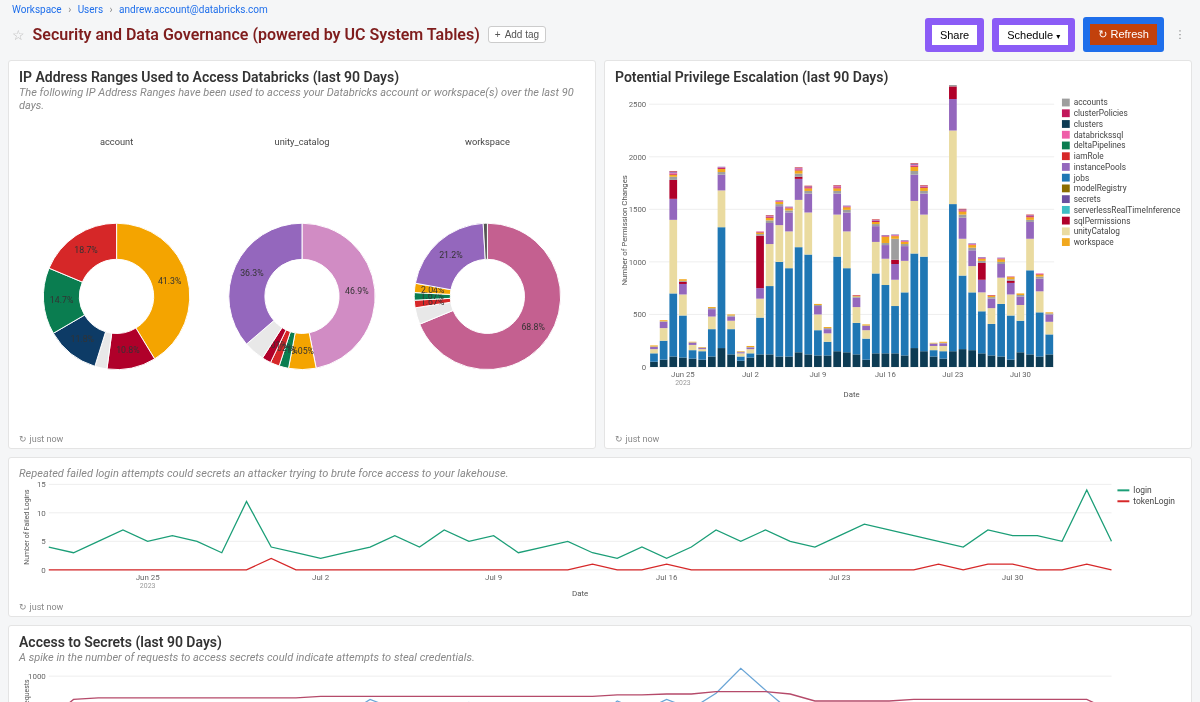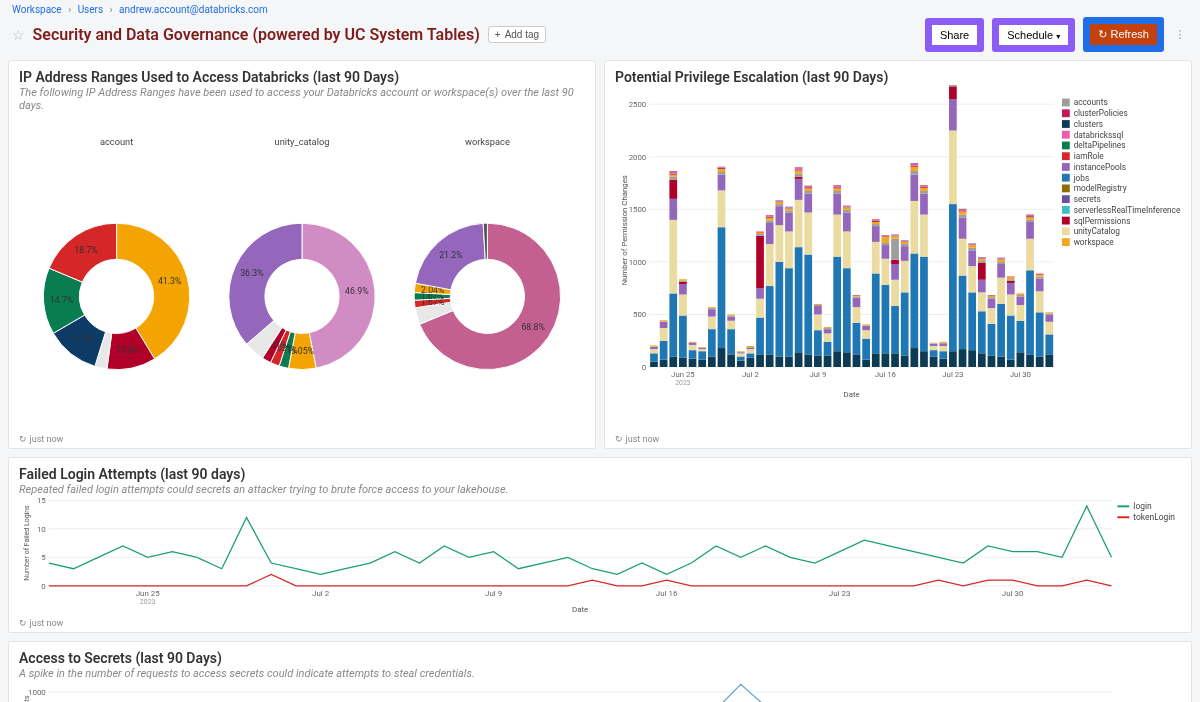--- a/index.html
+++ b/index.html
@@ -501,21 +501,20 @@
           <text x="470" y="160" font-size="8.5" fill="#444">workspace</text>
         </svg>
       </div>
     <div class="justnow">
         <span>↻</span>
         <span>just now</span>
       </div>
   </div>
 
   <div class="card full">
-    <div class="card-title">Failed Login Attempts (last 90 days)</div>
     <div class="card-sub">Repeated failed login attempts could secrets an attacker trying to brute force access to your lakehouse.</div>
     <div class="chart-area">
         <svg id="svg-failed" width="100%" height="120" viewBox="0 0 1170 120">
           <line x1="30" y1="90" x2="1100" y2="90" stroke="#eee"></line>
           <text x="27" y="93" text-anchor="end" font-size="8" fill="#666">0</text>
           <line x1="30" y1="61.333333333333336" x2="1100" y2="61.333333333333336" stroke="#eee"></line>
           <text x="27" y="64.33333333333334" text-anchor="end" font-size="8" fill="#666">5</text>
           <line x1="30" y1="32.66666666666667" x2="1100" y2="32.66666666666667" stroke="#eee"></line>
           <text x="27" y="35.66666666666667" text-anchor="end" font-size="8" fill="#666">10</text>
           <line x1="30" y1="4" x2="1100" y2="4" stroke="#eee"></line>

